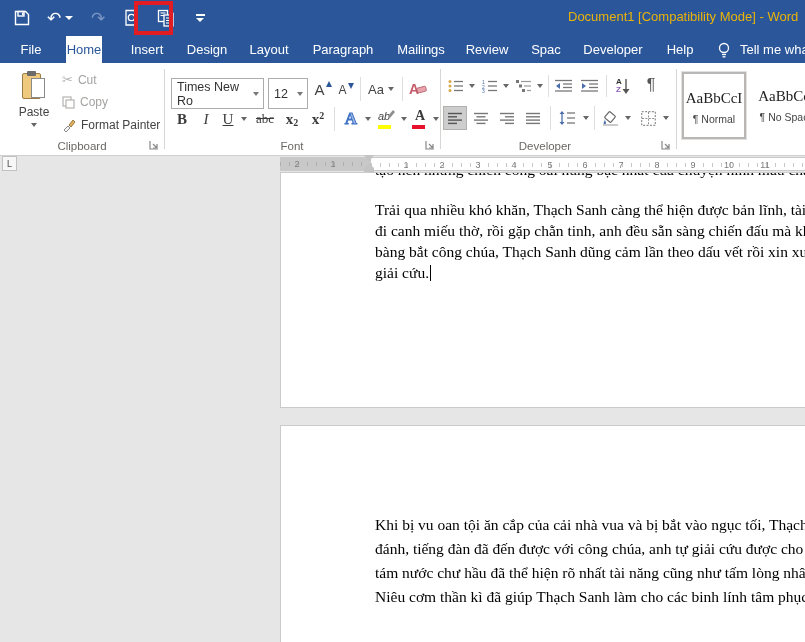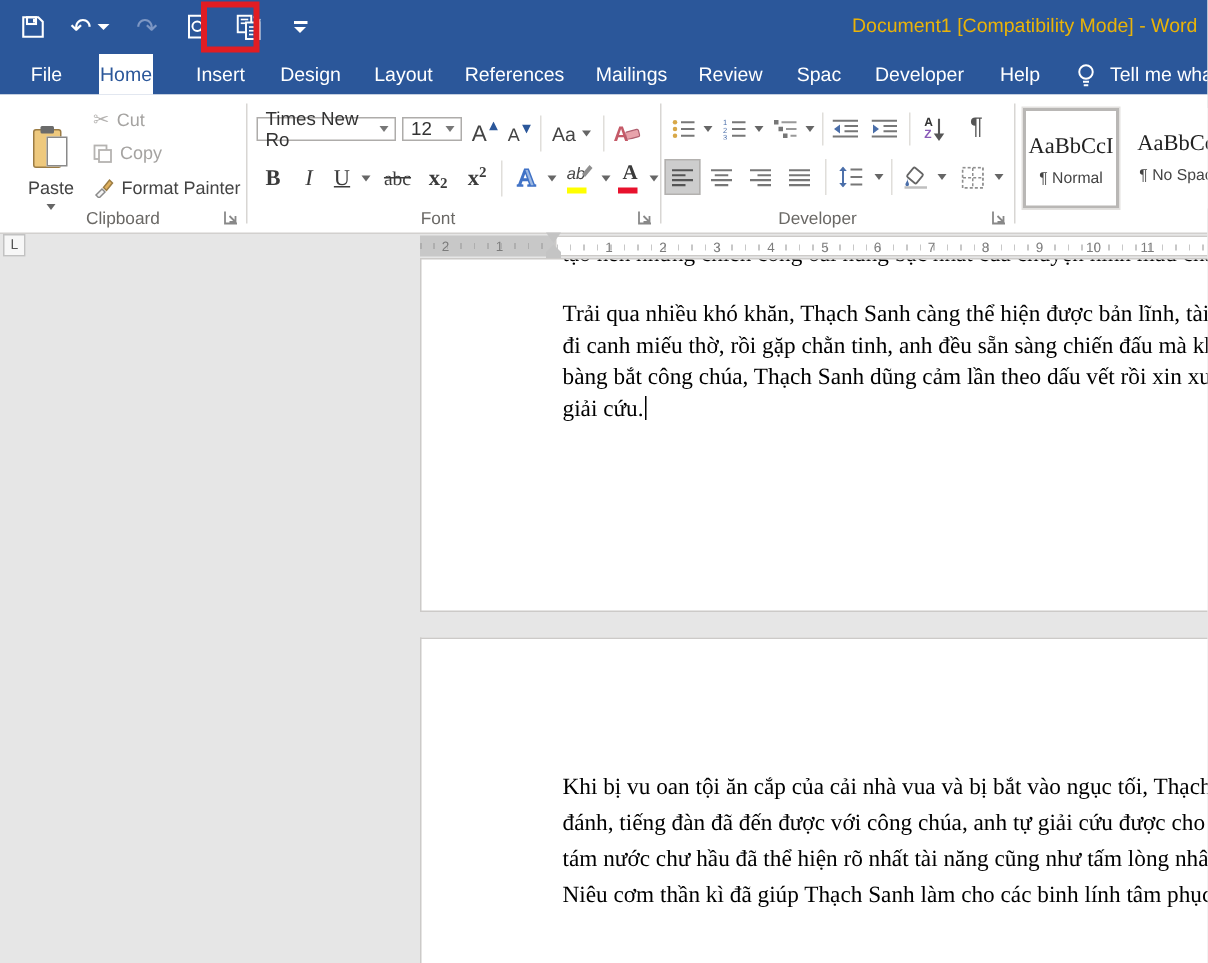--- a/index.html
+++ b/index.html
@@ -27,21 +27,21 @@
 
   
   .ribbon { position:absolute; left:0; top:63px; width:805px; height:93px; background:#ffffff; border-bottom:1px solid #d2d0ce; }
   .vsep { position:absolute; top:6px; height:80px; width:1px; background:#d8d6d3; }
   .msep { position:absolute; width:1px; background:#e0deda; }
   .grp-label { position:absolute; top:77px; font-size:11.5px; color:#6a6865; text-align:center; }
   .launcher { position:absolute; top:76px; width:12px; height:12px; }
   .rbtn { position:absolute; display:flex; align-items:center; justify-content:center; color:#444; }
   .small-item { position:absolute; display:flex; align-items:center; gap:5px; font-size:12px; color:#a5a3a1; }
   .small-item.enabled { color:#444; }
-  .combo { position:absolute; height:16px; border:1px solid #aeacaa; background:#fff; display:flex; align-items:center; font-size:12.5px; color:#333; padding-left:5px; }
+  .combo { position:absolute; height:31px; border:1px solid #aeacaa; background:#fff; display:flex; align-items:center; font-size:12.5px; color:#333; padding-left:5px; }
   .combo .arr { margin-left:auto; margin-right:4px; width:0; height:0; border-left:3.5px solid transparent; border-right:3.5px solid transparent; border-top:4px solid #777; }
   .fmt { font-family:"Liberation Serif","DejaVu Serif",serif; font-size:15px; color:#3b3b3b; }
   .mini-arr { width:0; height:0; border-left:3.5px solid transparent; border-right:3.5px solid transparent; border-top:4px solid #666; }
   .colorbar { position:absolute; left:2px; bottom:2px; width:13px; height:4px; }
   .active-btn { background:#cdcdcd; border:1px solid #b3b1af; }
 
   
   .clipb { position:relative; width:25px; height:30px; }
   .clipb .board { position:absolute; left:0; top:2px; width:19px; height:26px; background:#eec97e; border:1px solid #9b7c44; border-radius:2px; }
   .clipb .clip { position:absolute; left:5px; top:0; width:9px; height:5px; background:#6b6b6b; border-radius:1px; }
@@ -127,37 +127,37 @@
   <div class="red-box"></div>
   <div class="title-text">Document1 [Compatibility Mode]  -  Word</div>
 </div>
 
 <div class="tabrow">
   <div class="tab" style="left:10px;width:42px">File</div>
   <div class="tab selected" style="left:66px;width:36px">Home</div>
   <div class="tab" style="left:124px;width:46px">Insert</div>
   <div class="tab" style="left:182px;width:50px">Design</div>
   <div class="tab" style="left:244px;width:50px">Layout</div>
-  <div class="tab" style="left:308px;width:70px">References</div>
+  <div class="tab" style="left:308px;width:70px">Paragraph</div>
   <div class="tab" style="left:392px;width:58px">Mailings</div>
   <div class="tab" style="left:462px;width:50px">Review</div>
   <div class="tab" style="left:526px;width:40px">Spac</div>
   <div class="tab" style="left:578px;width:70px">Developer</div>
   <div class="tab" style="left:660px;width:40px">Help</div>
   <svg class="abs" style="left:716px;top:5px" width="16" height="18" viewBox="0 0 16 18">
       <circle cx="8" cy="7" r="4.5" fill="none" stroke="#fff" stroke-width="1.3"></circle>
       <line x1="6" y1="13.5" x2="10" y2="13.5" stroke="#fff" stroke-width="1.3"></line>
       <line x1="6.5" y1="15.8" x2="9.5" y2="15.8" stroke="#fff" stroke-width="1.3"></line>
     </svg>
   <div class="tellme" style="left:740px">Tell me wha</div>
 </div>
 
 <div class="ribbon">
 
-  <div class="rbtn" style="left:10px;top:3px;width:48px;height:74px;flex-direction:column;justify-content:flex-end;padding-top:5px">
+  <div class="rbtn" style="left:10px;top:3px;width:48px;height:74px;flex-direction:column;justify-content:flex-start;padding-top:5px">
     <span class="clipb">
         <span class="board"></span>
         <span class="clip"></span>
         <span class="page"></span>
       </span>
     <span style="font-size:12px;margin-top:4px">Paste</span>
     <span class="mini-arr" style="margin-top:4px"></span>
   </div>
   <div class="small-item" style="left:62px;top:9px">
     <span style="font-size:13px;color:#b5b3b1">✂</span>

